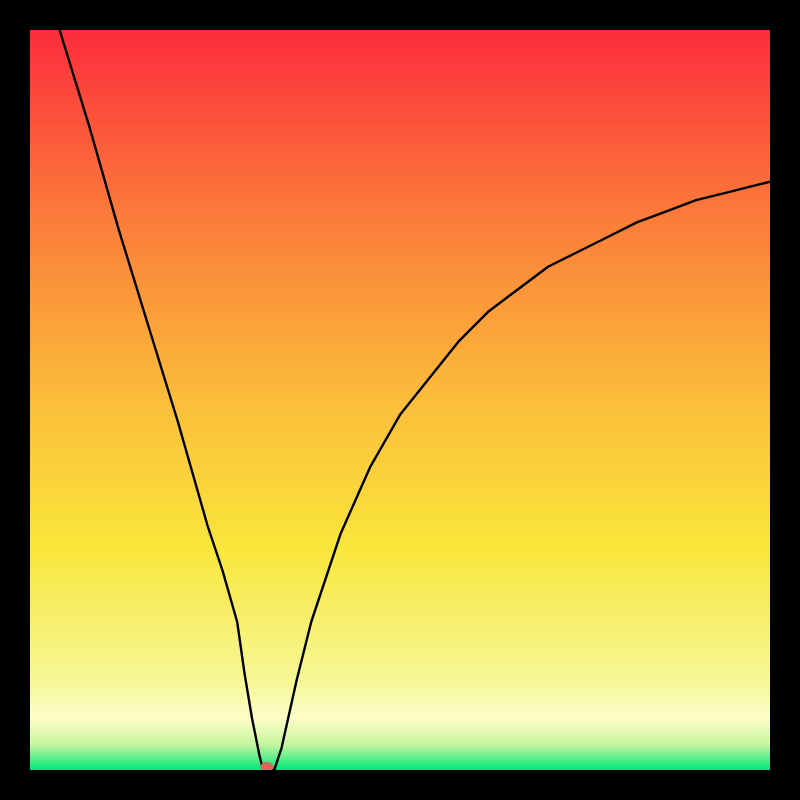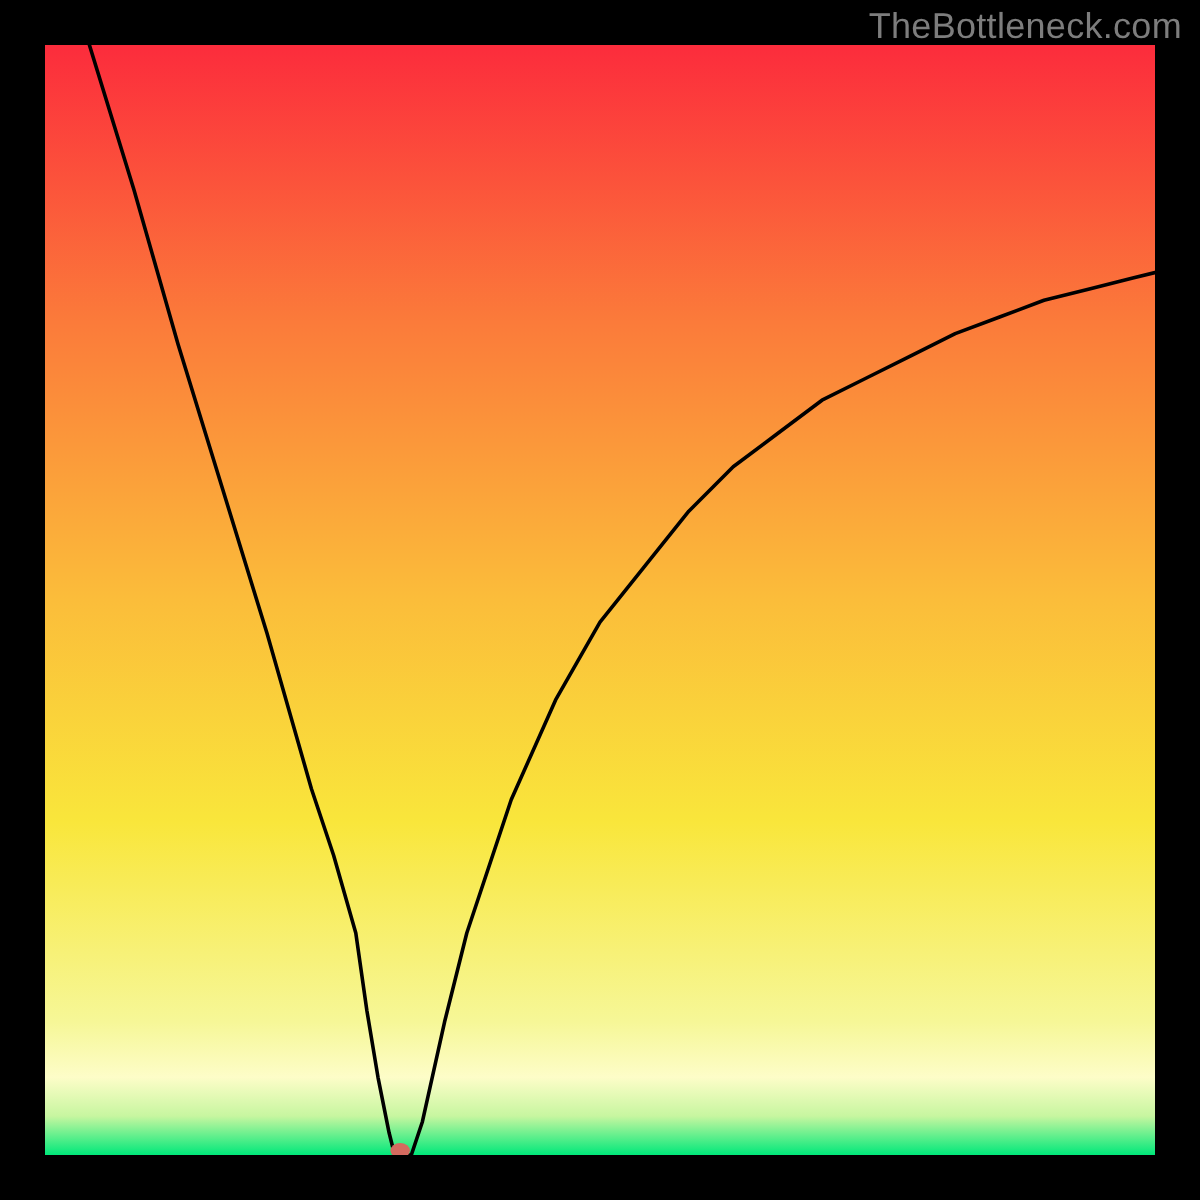--- a/index.html
+++ b/index.html
@@ -26,21 +26,20 @@
     top: 30px;
     width: 740px;
     height: 740px;
   }
   .plot svg { display: block; width: 740px; height: 740px; }
 </style>
 </head>
 <body>
 
 <div class="frame">
-  <div class="watermark">TheBottleneck.com</div>
   <div class="plot">
     <svg id="plot-svg" viewBox="0 0 740 740">
       <defs>
         <linearGradient id="bg-grad" x1="0" y1="0" x2="0" y2="1">
           <stop id="g0" offset="0%" stop-color="#fc2c3c"></stop>
           <stop id="g1" offset="25%" stop-color="#fb7b3a"></stop>
           <stop id="g2" offset="50%" stop-color="#fbbd3a"></stop>
           <stop id="g3" offset="70%" stop-color="#f9e63b"></stop>
           <stop id="g4" offset="88%" stop-color="#f6f797"></stop>
           <stop id="g5" offset="93%" stop-color="#fdfdc8"></stop>

